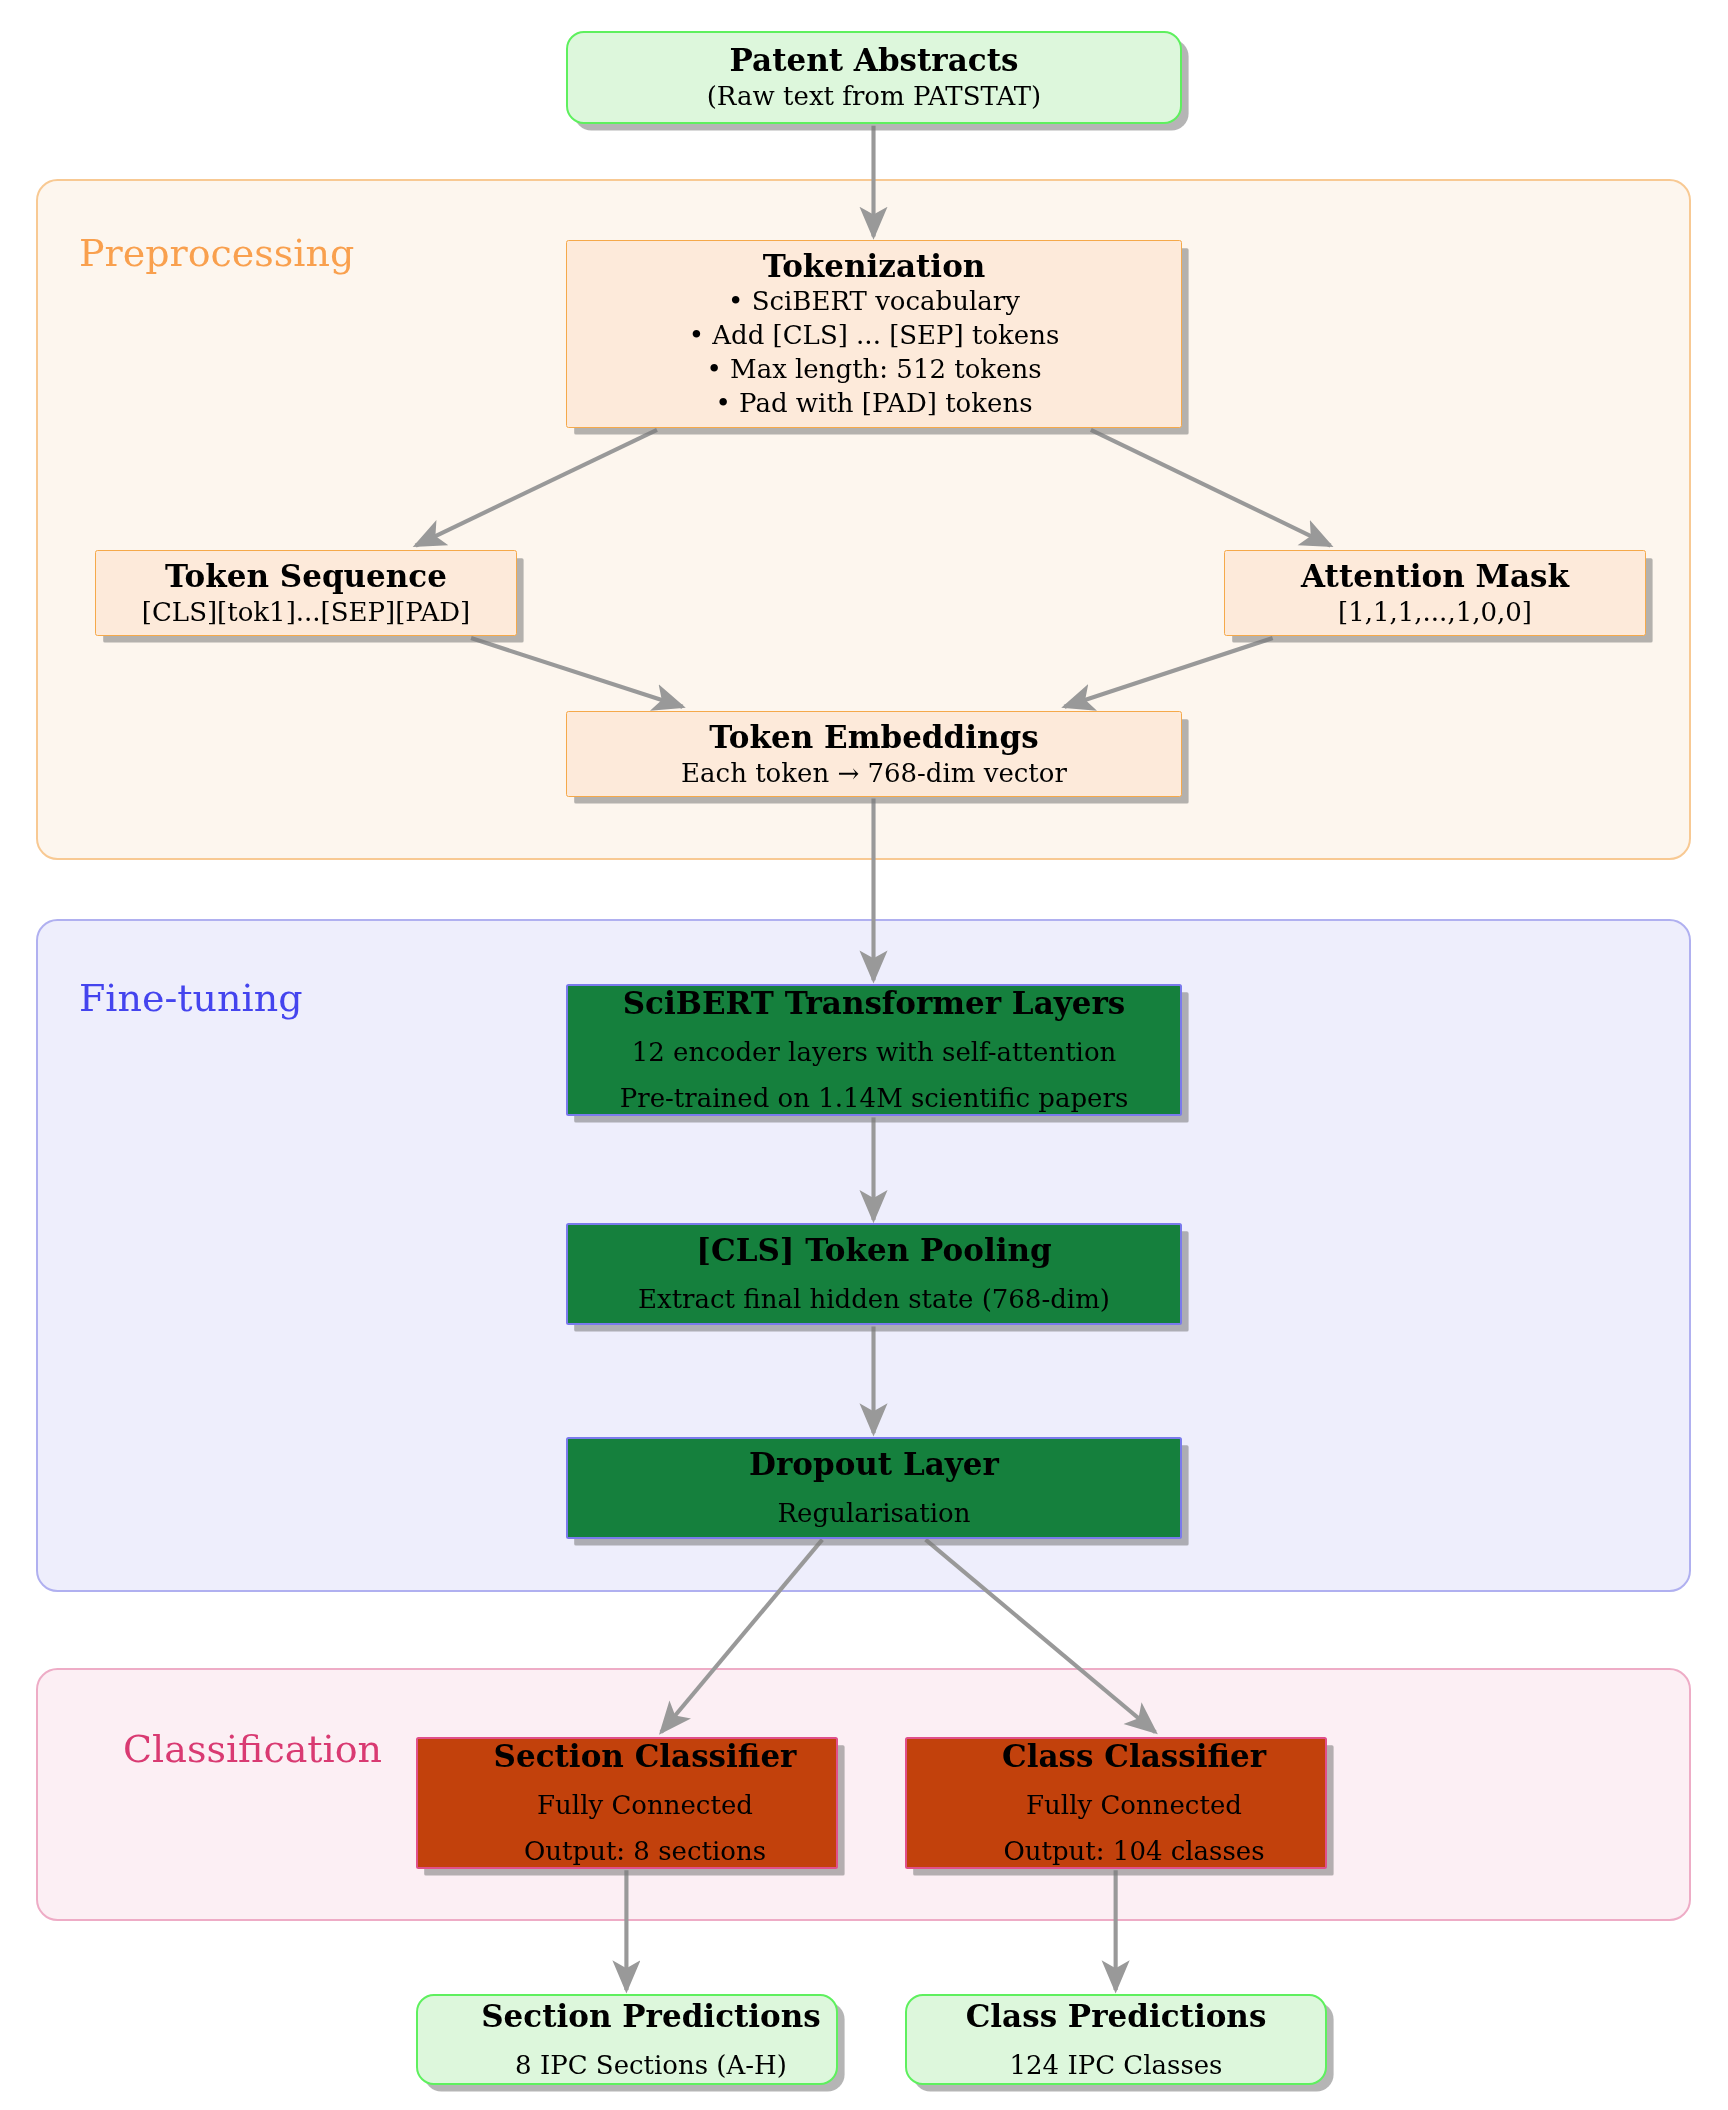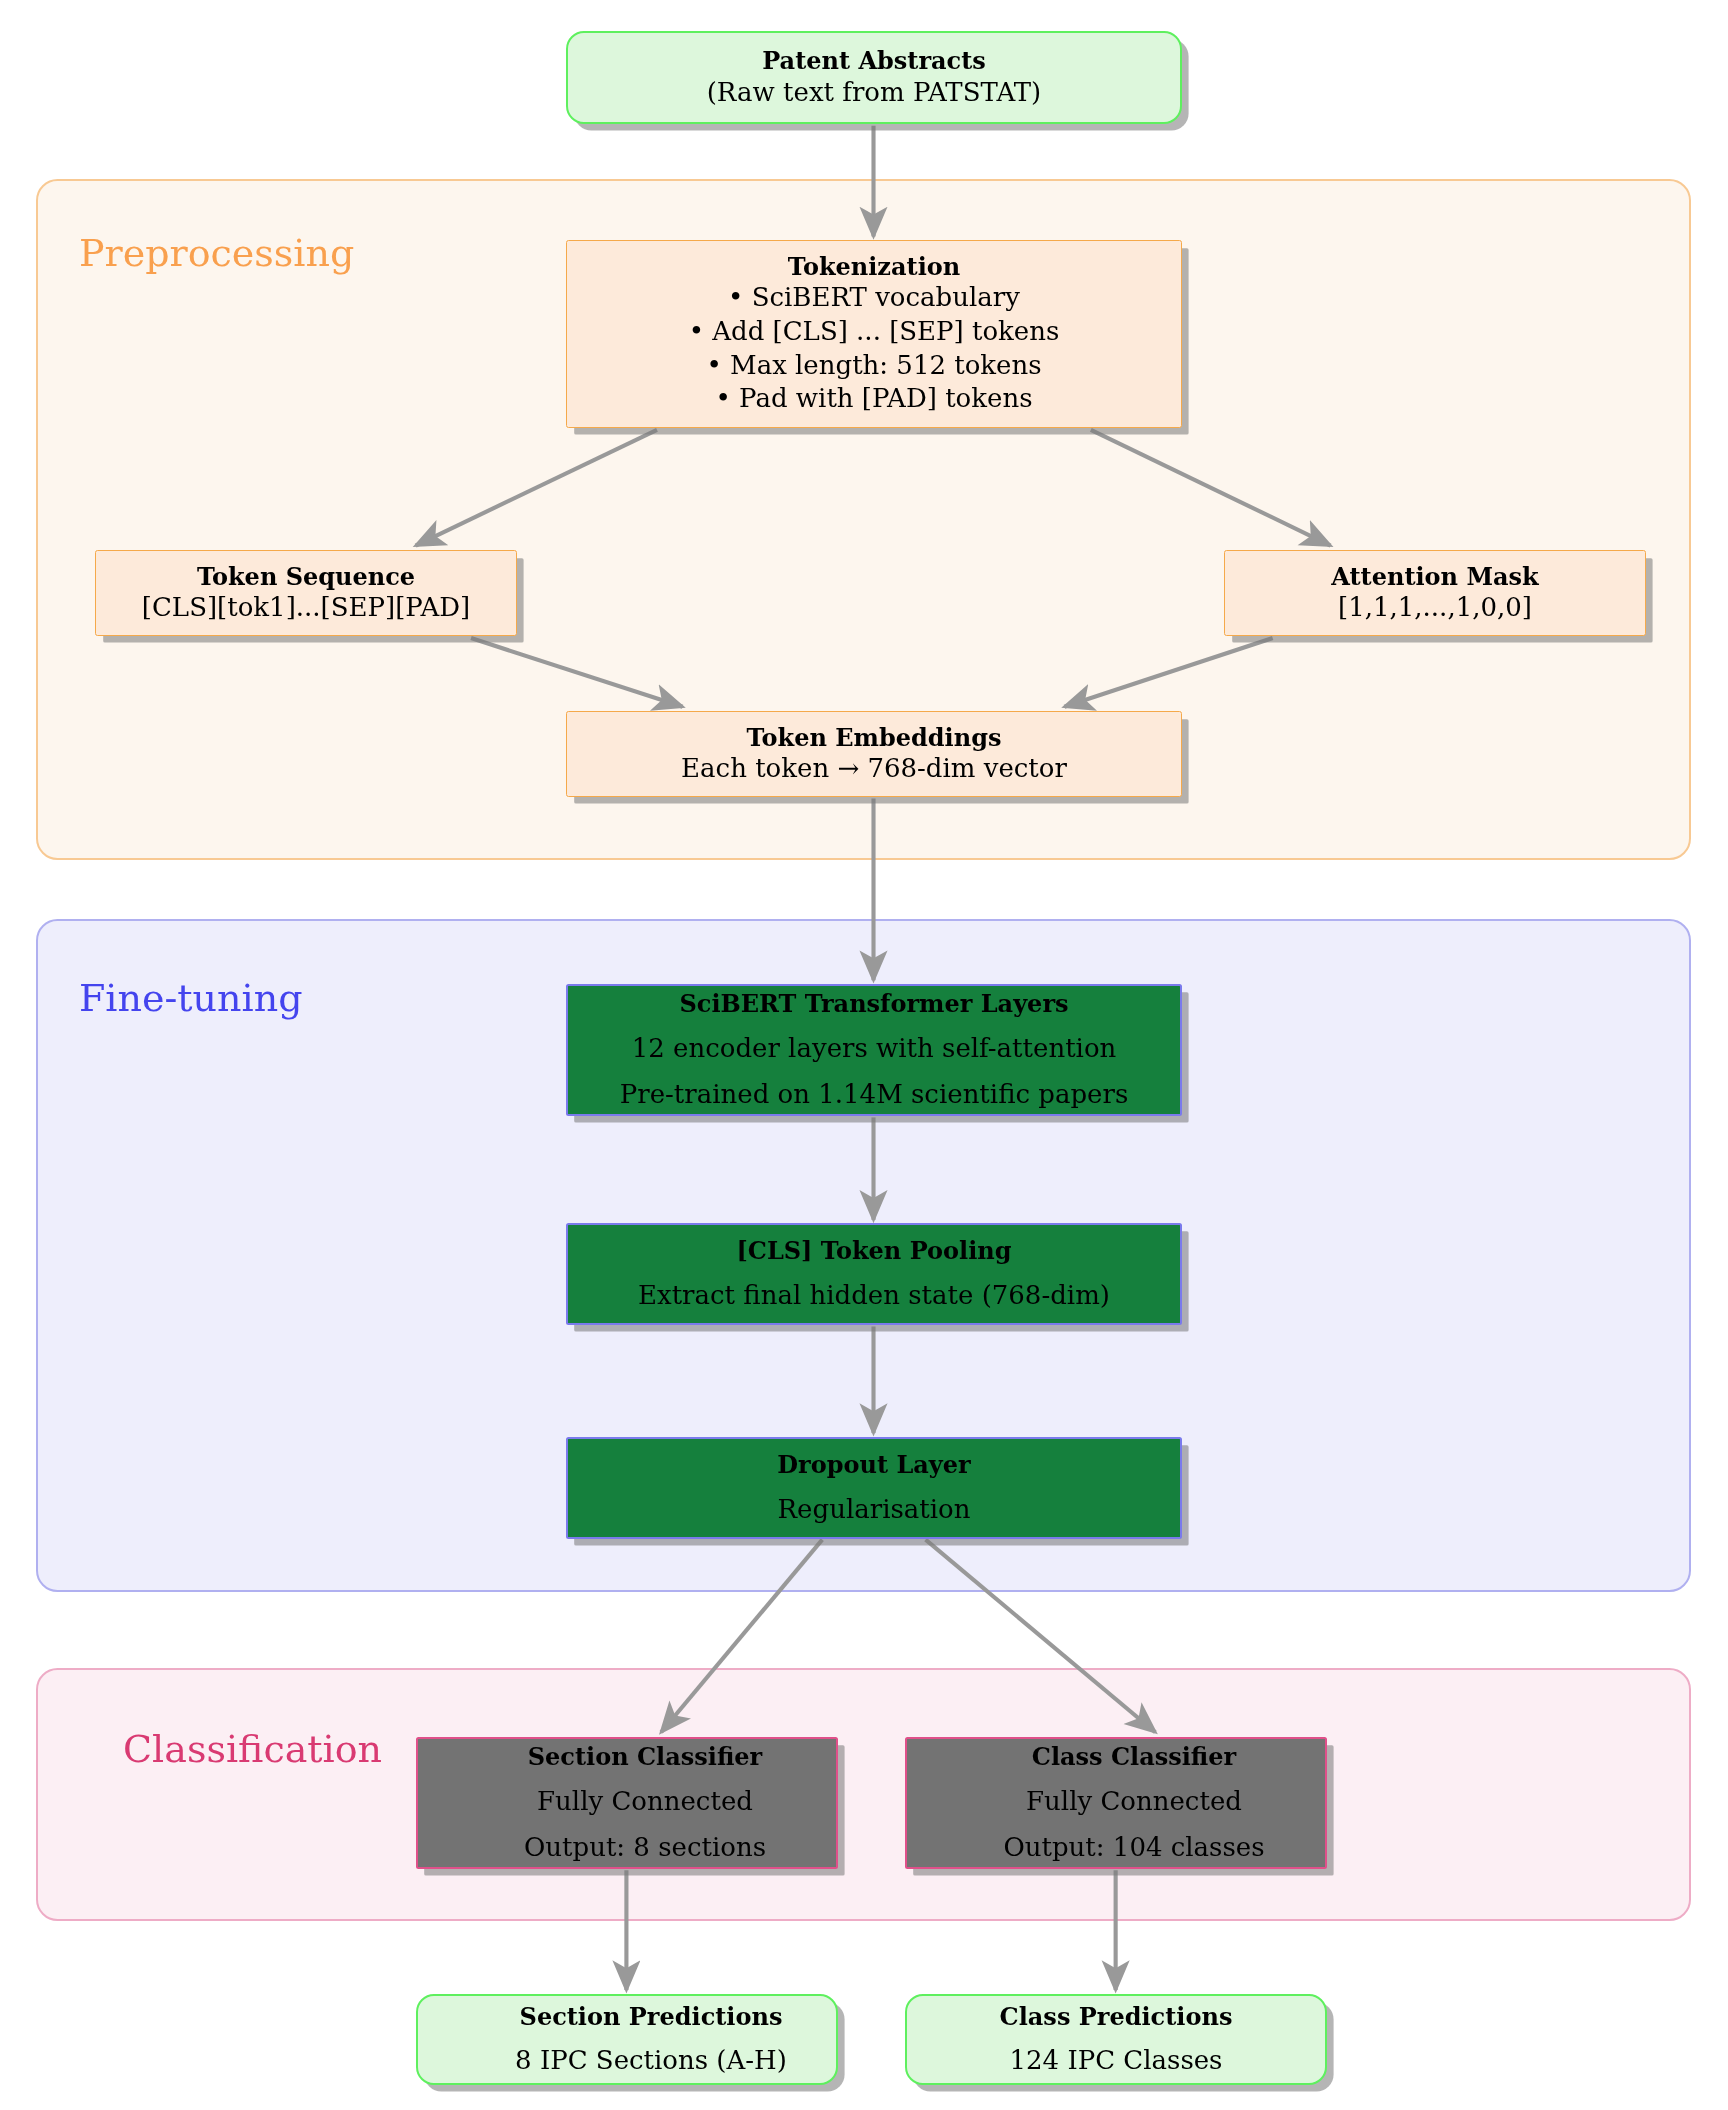--- a/index.html
+++ b/index.html
@@ -60,21 +60,21 @@
     display: flex;
     flex-direction: column;
     align-items: center;
     justify-content: center;
     text-align: center;
     color: #000000;
     box-shadow: 7.4px 7.4px 0 -0.8px rgba(120,120,120,0.55);
   }
   .node .title {
     font-weight: bold;
-    font-size: 24px;
+    font-size: 31px;
     line-height: 1.22;
     white-space: nowrap;
   }
   .node .sub {
     font-size: 26px;
     line-height: 1.26;
     white-space: nowrap;
   }
   .node .bullet {
     font-size: 26px;
@@ -93,21 +93,21 @@
     border: 1.7px solid #f5a94a;
     border-radius: 2.5px;
     text-align: center;
   }
   .ft-node {
     background: #15803d;
     border: 2.5px solid #7a7aec;
     border-radius: 2.5px;
   }
   .cls-node {
-    background: #737373;
+    background: #c2410c;
     border: 2.5px solid #e0508a;
     border-radius: 2.5px;
     padding-left: 36px;
   }
 
   #node-patent-abstracts { left: 566px; top: 31px; width: 616px; height: 93px; }
   #node-tokenization     { left: 566px; top: 240px; width: 616px; height: 188px; }
   #node-token-sequence   { left: 95px; top: 550px; width: 422px; height: 86px; }
   #node-attention-mask   { left: 1224px; top: 550px; width: 422px; height: 86px; }
   #node-token-embeddings { left: 566px; top: 711px; width: 616px; height: 86px; }

